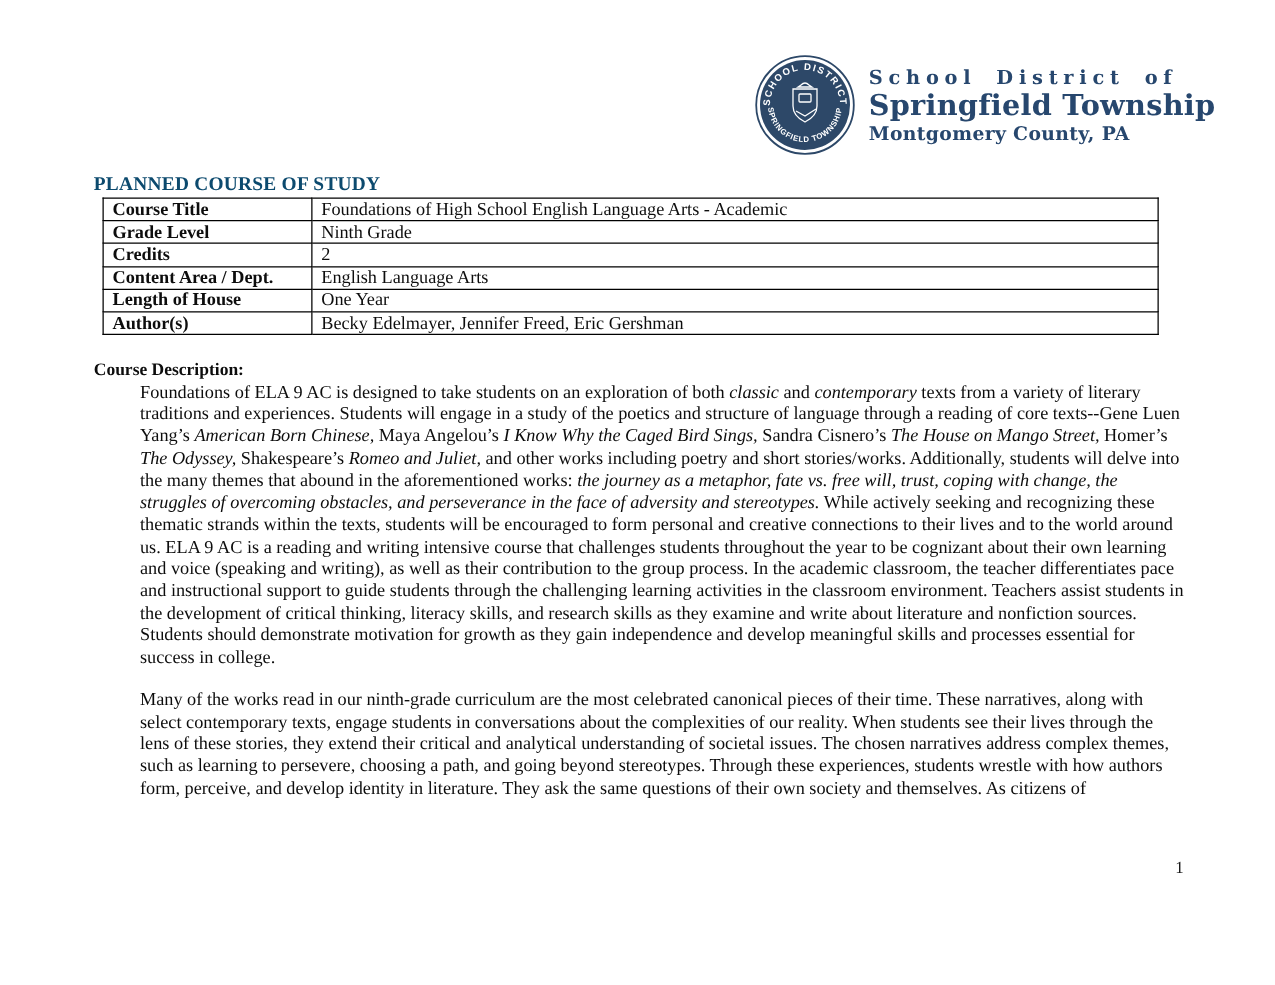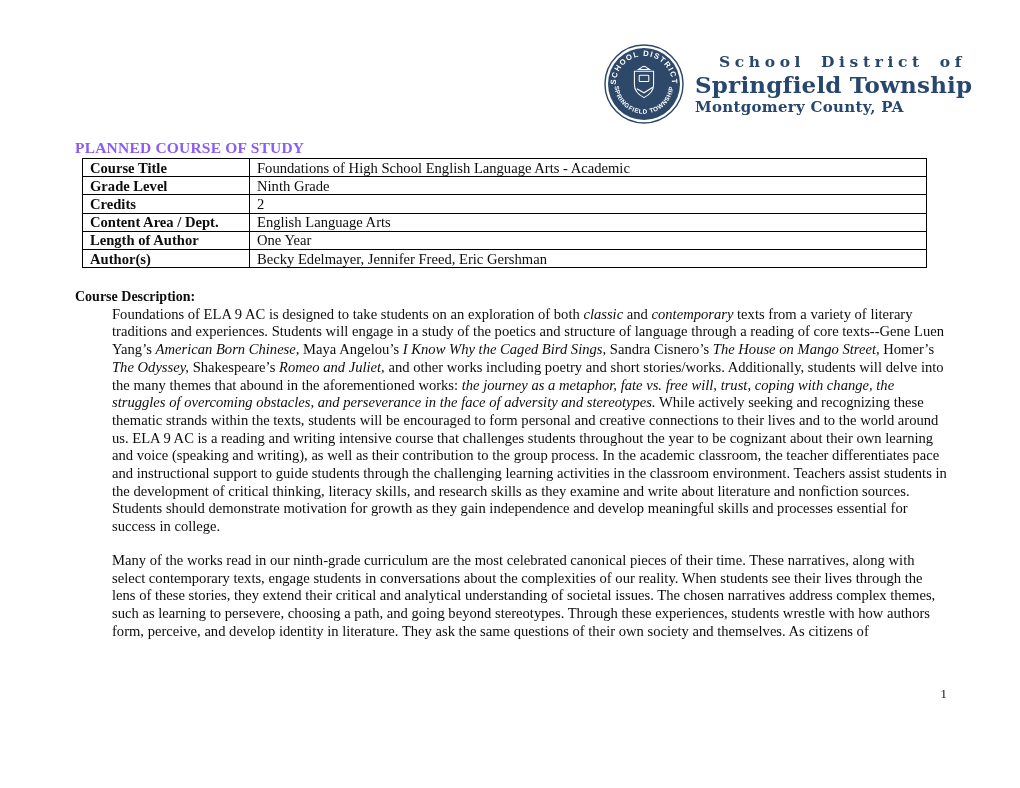--- a/index.html
+++ b/index.html
@@ -25,38 +25,38 @@
   }
   .seal-text-bottom {
     font-family: "Liberation Sans", sans-serif;
     font-size: 7.8px; font-weight: bold; letter-spacing: 0.7px; fill: #ffffff;
   }
   .wordmark { margin-left: 11px; padding-top: 9px; color: #27476e; }
   .wm-line1 {
     font-family: "DejaVu Serif", serif;
     font-size: 15.5px; font-weight: 600;
     letter-spacing: 4.6px; word-spacing: 6px;
-    white-space: nowrap; line-height: 18px; margin-left: 24px;
+    white-space: nowrap; line-height: 18px;
   }
   .wm-line2 {
     font-family: "DejaVu Serif", serif;
     font-size: 23px; font-weight: bold;
     letter-spacing: 0.2px; white-space: nowrap; line-height: 27px;
   }
   .wm-line3 {
     font-family: "DejaVu Serif", serif;
     font-size: 15px; font-weight: bold;
     letter-spacing: 0.3px; margin-top: 4px; line-height: 11px;
   }
 
   
   .doc-heading {
     position: absolute; left: 75px; top: 139px;
     font-family: "Liberation Serif", serif;
-    font-size: 15.5px; font-weight: bold; color: #8b5cf6;
+    font-size: 15.5px; font-weight: bold; color: #0c4a6e;
     letter-spacing: 0.2px;
   }
 
   
   .course-table {
     position: absolute; left: 82px; top: 158px;
     width: 844px;
     border-collapse: collapse;
     font-size: 14.6px;
   }
@@ -140,21 +140,21 @@
       </tr>
       <tr>
         <td class="lbl">Credits</td>
         <td class="val">2</td>
       </tr>
       <tr>
         <td class="lbl">Content Area / Dept.</td>
         <td class="val">English Language Arts</td>
       </tr>
       <tr>
-        <td class="lbl">Length of Author</td>
+        <td class="lbl">Length of House</td>
         <td class="val">One Year</td>
       </tr>
       <tr>
         <td class="lbl">Author(s)</td>
         <td class="val">Becky Edelmayer, Jennifer Freed, Eric Gershman</td>
       </tr>
     </tbody>
   </table>
 
   <section class="text-section section-description">

